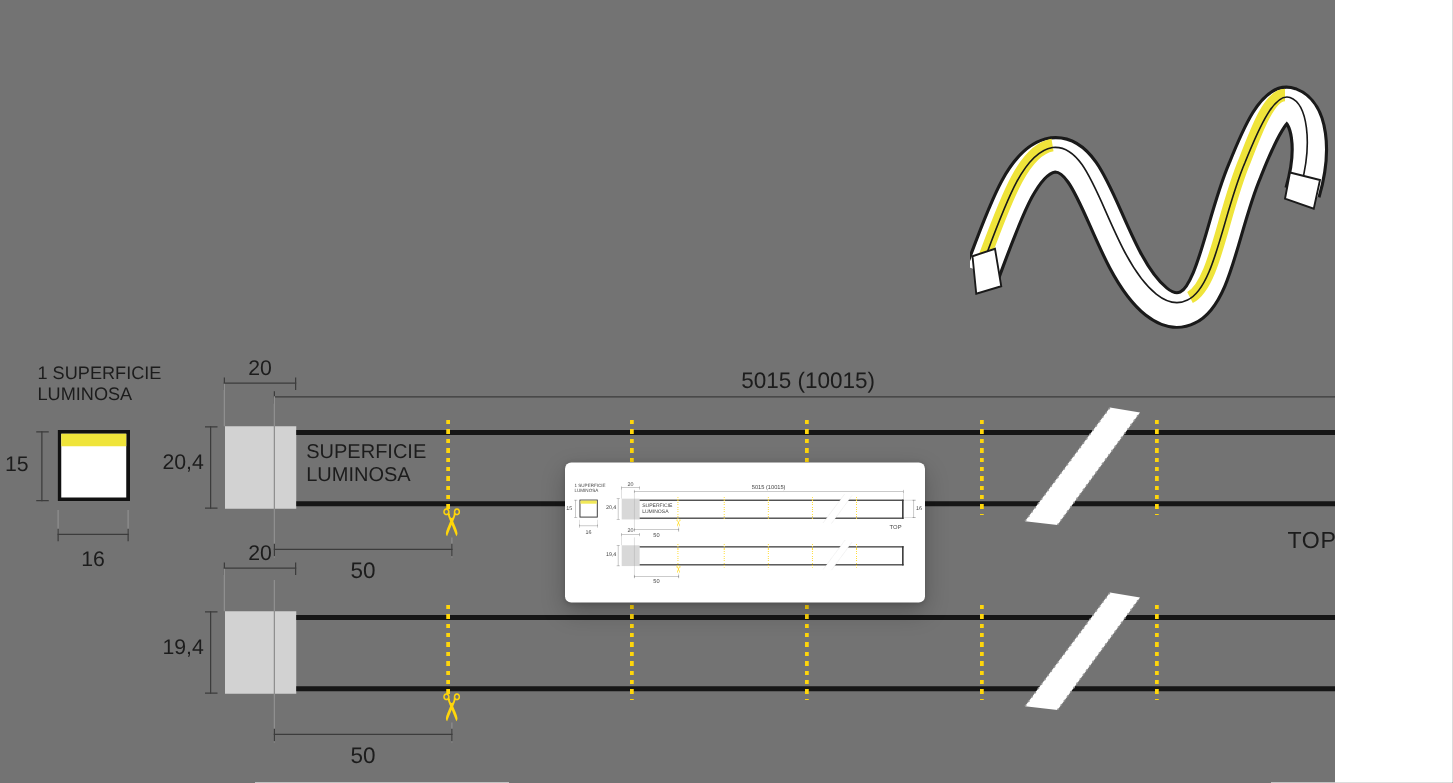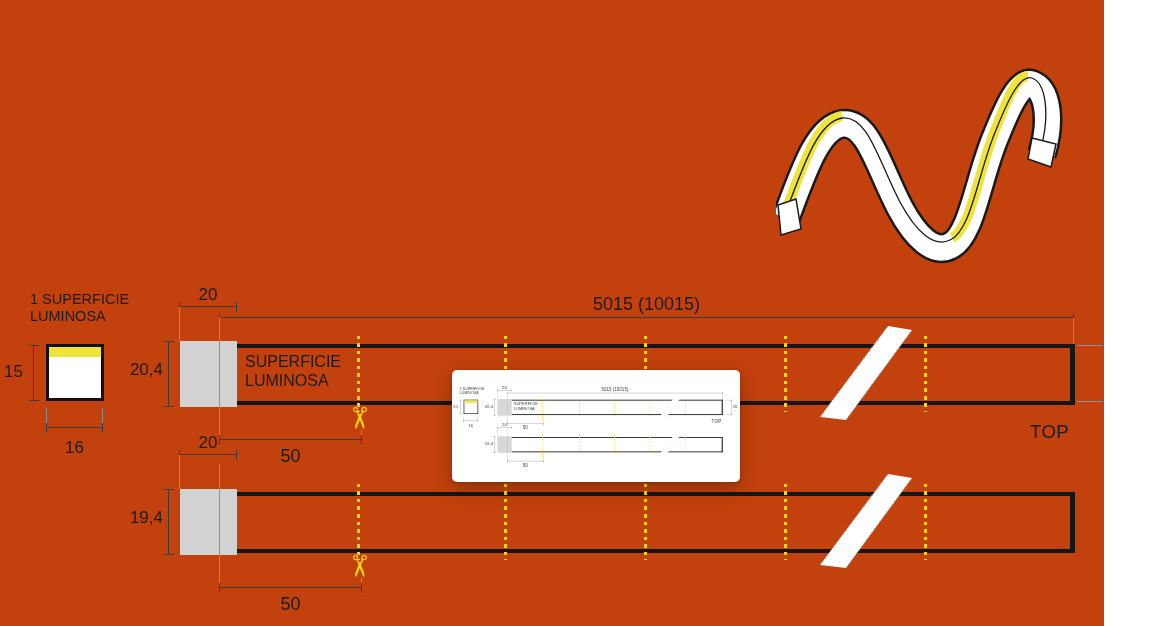--- a/index.html
+++ b/index.html
@@ -3,22 +3,22 @@
 <meta charset="utf-8">
 <style>
   :root{
     --luminous-yellow:#efe43a;
     --cut-line-yellow:#ffd60a;
     --end-cap-gray:#d2d2d2;
     --outline-black:#1a1a1a;
   }
   html,body{margin:0;padding:0;background:#fff;}
   .sheet{
-    position:relative;width:1068px;height:626px;background:#c2410c;overflow:hidden;
-    font-family:"Liberation Sans","DejaVu Sans",sans-serif;color:#1e1e1e;padding-left:36px;
+    position:relative;width:1068px;height:626px;background:#737373;overflow:hidden;
+    font-family:"Liberation Sans","DejaVu Sans",sans-serif;color:#1e1e1e;
   }
   .drawing{position:absolute;left:0;top:0;width:1162px;height:626px;}
 
   
   .num{position:absolute;font-size:17px;color:#1c1c1c;white-space:nowrap;}
   .num.center{text-align:center;}
   .num.right{text-align:right;}
   .title{position:absolute;font-size:14.5px;line-height:16.5px;color:#1c1c1c;}
   .surface-label{position:absolute;font-size:16px;line-height:19px;color:#1c1c1c;}
   .view-label{position:absolute;font-size:18.5px;letter-spacing:.5px;color:#1c1c1c;}

